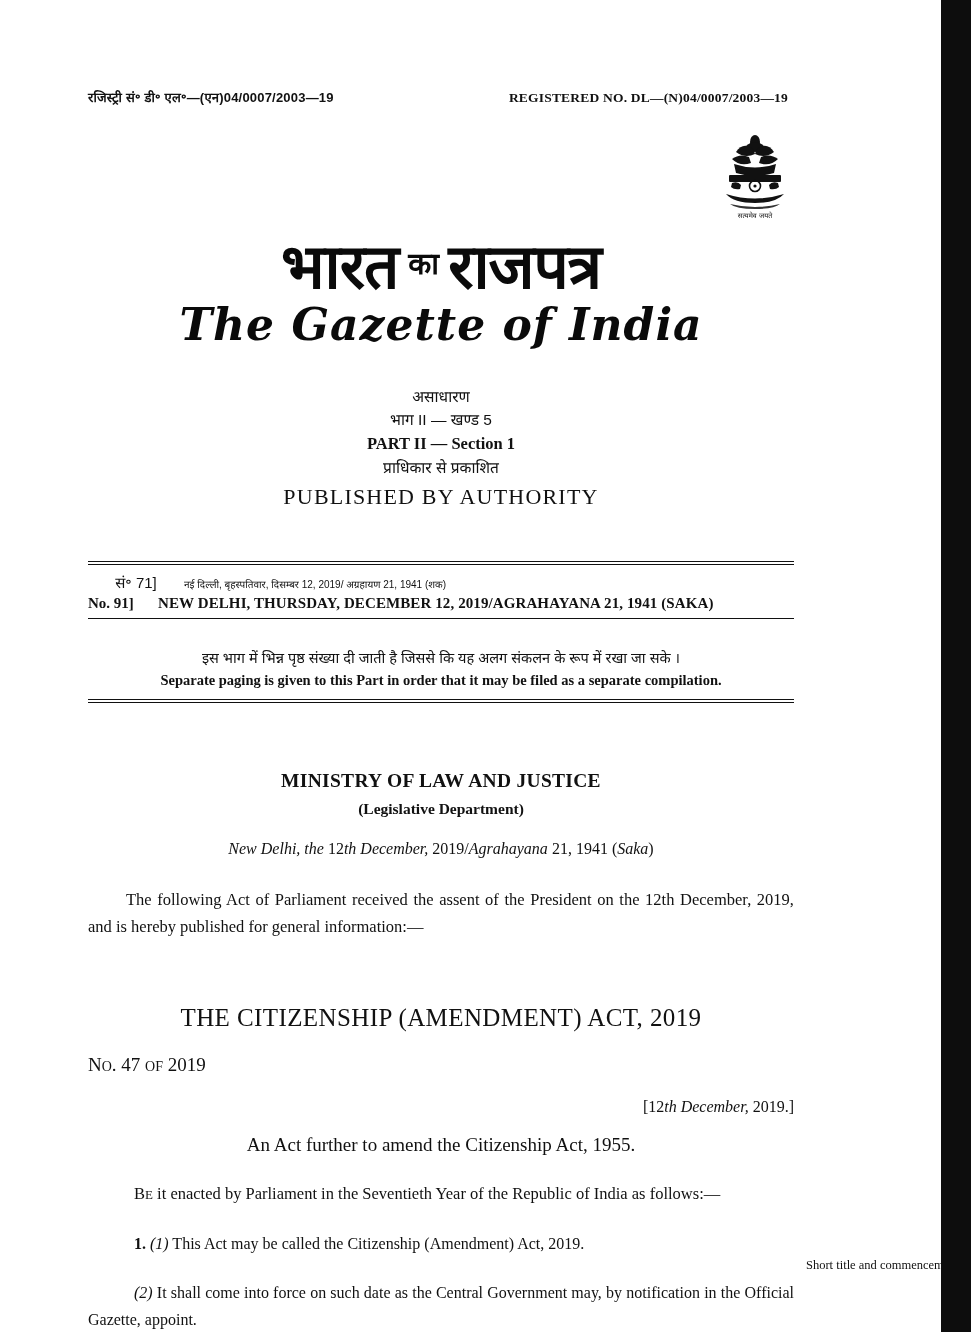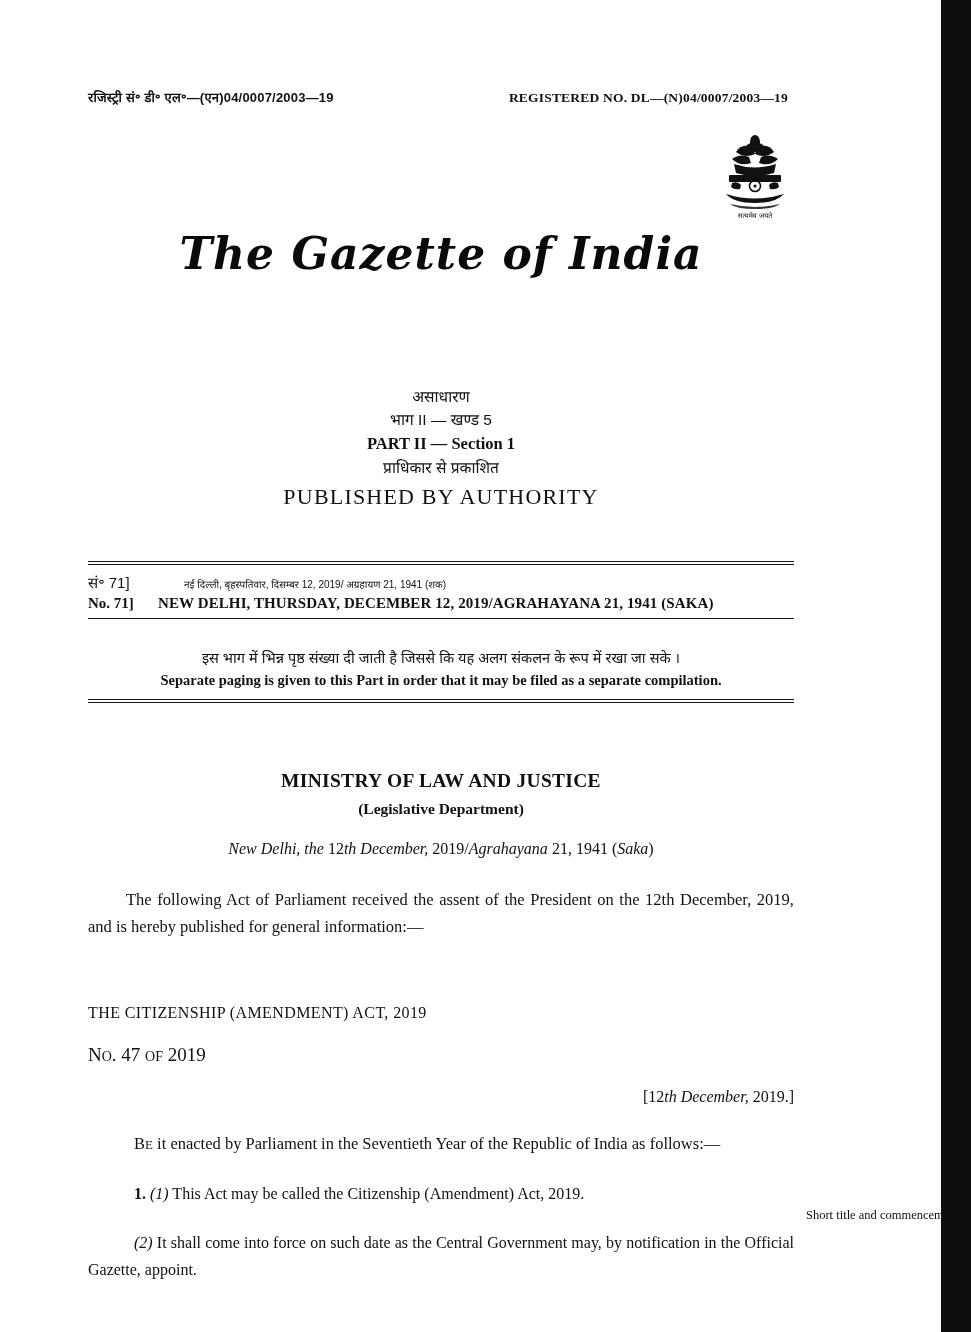--- a/index.html
+++ b/index.html
@@ -164,20 +164,21 @@
   #band-note  { top: 580px; }
 
   .issue-line-hi, .issue-line-en {
     display: flex;
     align-items: baseline;
     font-size: 15px;
   }
   .issue-line-hi {
     padding-top: 7px;
     font-family: "Liberation Sans", sans-serif;
+    text-align: center;
   }
   .issue-line-en {
     padding-top: 3px;
     padding-bottom: 6px;
     font-family: "Liberation Serif", serif;
     font-weight: bold;
     font-size: 15px;
   }
   .issue-no-hi {
     width: 96px;
@@ -240,21 +241,22 @@
 
   .para {
     font-size: 16.5px;
     line-height: 27px;
     text-align: justify;
     margin-top: 28px;
   }
   .para.indent { text-indent: 38px; }
 
   .act-title {
-    font-size: 16px;
+    text-align: center;
+    font-size: 25px;
     letter-spacing: 0.4px;
     margin-top: 64px;
   }
   .act-no {
     font-size: 19px;
     margin-top: 22px;
   }
   .act-no .sc { font-size: 14px; }
   .assent-date {
     text-align: right;
@@ -336,39 +338,42 @@
 
             <path d="M10 68 q29 9 58 0 q-8 9 -29 9 q-21 0 -29 -9z"></path>
             <path d="M14 78 q25 6 50 0 q-6 5 -25 5 q-19 0 -25 -5z" opacity="0.85"></path>
           </g>
           <text x="39" y="92" font-size="7" text-anchor="middle" font-family="DejaVu Sans, sans-serif" fill="#111">सत्यमेव जयते</text>
         </svg>
       </div>
     </div>
 
     <div class="masthead">
+      <div class="mast-hi">
+        <span>भारत</span><span class="ka">का</span><span>राजपत्र</span>
+      </div>
       <div class="mast-en">The Gazette of India</div>
     </div>
 
     <div class="subs">
       <div class="sub-hi">असाधारण</div>
       <div class="sub-hi2">भाग  II — खण्ड  5</div>
       <div class="sub-en2">PART II — Section 1</div>
       <div class="sub-hi2">प्राधिकार से प्रकाशित</div>
       <div class="sub-auth">PUBLISHED  BY  AUTHORITY</div>
     </div>
 
     <div class="band" id="band-issue">
       <div class="rule-double"></div>
       <div class="issue-line-hi">
         <span class="issue-no-hi">सं॰  71]</span>
         <span class="issue-text-hi">नई दिल्ली, बृहस्पतिवार, दिसम्बर 12, 2019/ अग्रहायण 21, 1941 (शक)</span>
       </div>
       <div class="issue-line-en">
-        <span class="issue-no-en">No.  71]</span>
+        <span class="issue-no-en">No.  91]</span>
         <span class="issue-text-en">NEW DELHI, THURSDAY, DECEMBER 12, 2019/AGRAHAYANA 21, 1941 (SAKA)</span>
       </div>
       <div class="rule-single"></div>
     </div>
 
     <div class="band" id="band-note">
       <div class="note-hi">इस भाग में भिन्न पृष्ठ संख्या दी जाती है जिससे कि यह अलग संकलन के रूप में रखा जा सके ।</div>
       <div class="note-en">Separate paging is given to this Part in order that it may be filed as a separate compilation.</div>
       <div class="rule-double"></div>
     </div>
@@ -386,20 +391,21 @@
       <div class="act-title">THE CITIZENSHIP (AMENDMENT) ACT,  2019</div>
 
       <div class="act-no">
         <span>N</span><span class="sc">O</span><span>. 47 </span><span class="sc">OF</span><span> 2019</span>
       </div>
 
       <div class="assent-date">
         <span>[12</span><i>th December,</i><span> 2019.]</span>
       </div>
 
+      <div class="act-sub">An Act further to amend the Citizenship Act, 1955.</div>
 
       <div class="enact">
         <span>B</span><span class="sc">E</span><span> it enacted by Parliament in the Seventieth Year of the Republic of India as follows:—</span>
       </div>
 
       <div class="clause-row">
         <div class="clause indent">
           <b>1.</b>
           <i>(1)</i><span> This Act may be called the Citizenship (Amendment) Act, 2019.</span>
         </div>

